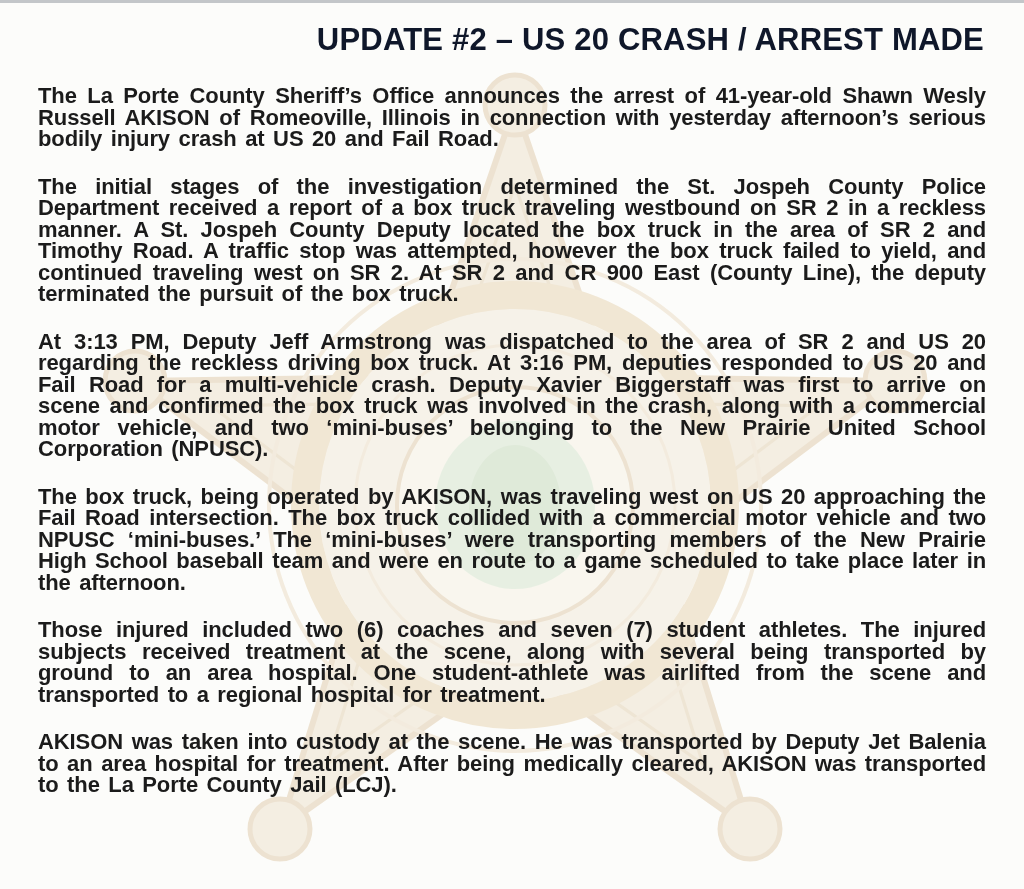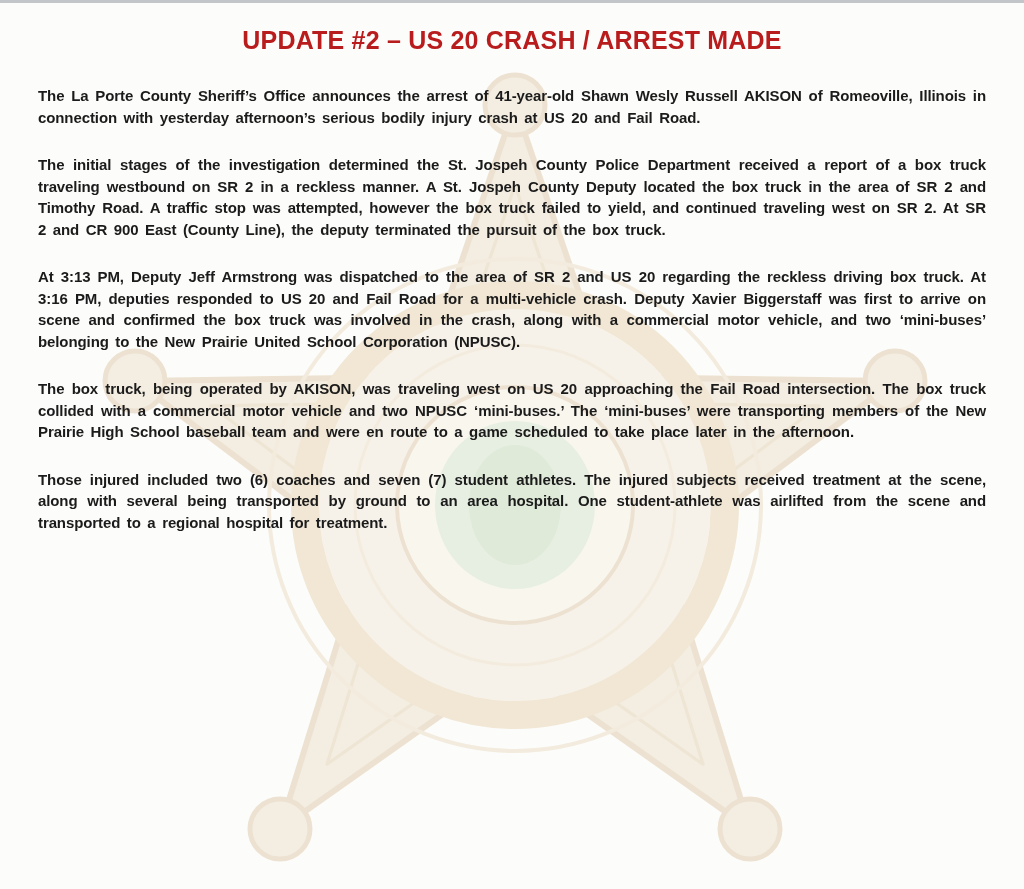--- a/index.html
+++ b/index.html
@@ -36,35 +36,35 @@
     height: 889px;
     z-index: 1;
     pointer-events: none;
   }
   .content {
     position: relative;
     z-index: 2;
   }
   h1.doc-title {
     margin: 22px 40px 0 40px;
-    text-align: center;
-    font-size: 25px;
+    text-align: right;
+    font-size: 31px;
     line-height: 36px;
     font-weight: bold;
-    color: #b91c1c;
+    color: #0f172a;
     letter-spacing: 0.2px;
     font-family: "Liberation Sans", sans-serif;
   }
   .body-wrap {
     margin-top: 27px;
   }
   p.body-para {
     margin: 0 38px 26px 38px;
     text-align: justify;
-    font-size: 15px;
+    font-size: 22px;
     line-height: 21.5px;
     font-weight: bold;
     color: #1b1b1b;
     letter-spacing: -0.1px;
     word-spacing: 2.5px;
   }
   a.email-link {
     color: #2424c2;
     text-decoration: underline;
     font-weight: bold;
@@ -103,16 +103,17 @@
 
   <div class="content">
     <h1 class="doc-title">UPDATE #2 – US 20 CRASH / ARREST MADE</h1>
 
     <div class="body-wrap">
       <p class="body-para">The La Porte County Sheriff’s Office announces the arrest of 41-year-old Shawn Wesly Russell AKISON of Romeoville, Illinois in connection with yesterday afternoon’s serious bodily injury crash at US 20 and Fail Road.</p>
       <p class="body-para">The initial stages of the investigation determined the St. Jospeh County Police Department received a report of a box truck traveling westbound on SR 2 in a reckless manner.  A St. Jospeh County Deputy located the box truck in the area of SR 2 and Timothy Road.  A traffic stop was attempted, however the box truck failed to yield, and continued traveling west on SR 2.  At SR 2 and CR 900 East (County Line), the deputy terminated the pursuit of the box truck.</p>
       <p class="body-para">At 3:13 PM, Deputy Jeff Armstrong was dispatched to the area of SR 2 and US 20 regarding the reckless driving box truck.  At 3:16 PM, deputies responded to US 20 and Fail Road for a multi-vehicle crash.  Deputy Xavier Biggerstaff was first to arrive on scene and confirmed the box truck was involved in the crash, along with a commercial motor vehicle, and two ‘mini-buses’ belonging to the New Prairie United School Corporation (NPUSC).</p>
       <p class="body-para">The box truck, being operated by AKISON, was traveling west on US 20 approaching the Fail Road intersection.  The box truck collided with a commercial motor vehicle and two NPUSC ‘mini-buses.’  The ‘mini-buses’ were transporting members of the New Prairie High School baseball team and were en route to a game scheduled to take place later in the afternoon.</p>
       <p class="body-para">Those injured included two (6) coaches and seven (7) student athletes.  The injured subjects received treatment at the scene, along with several being transported by ground to an area hospital.  One student-athlete was airlifted from the scene and transported to a regional hospital for treatment.</p>
+      <p class="body-para">AKISON was taken into custody at the scene.  He was transported by Deputy Jet Balenia to an area hospital for treatment.  After being medically cleared, AKISON was transported to the La Porte County Jail (LCJ).</p>
     </div>
   </div>
 
 </div>
 
 </body></html>

